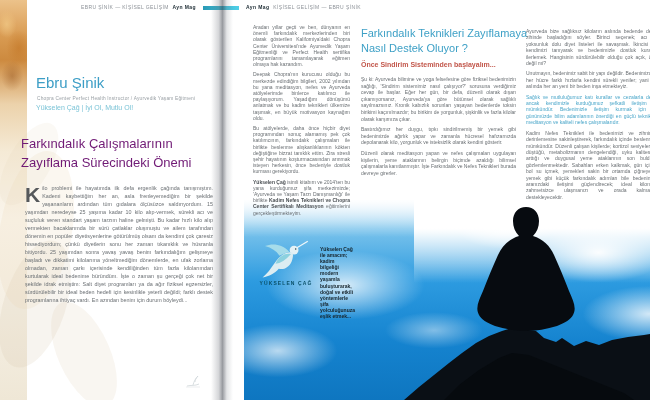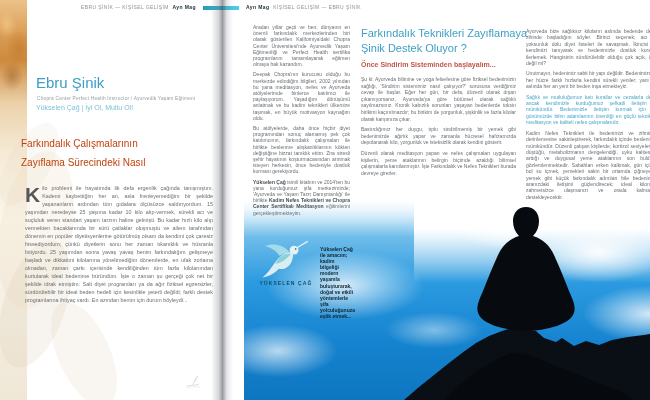--- a/index.html
+++ b/index.html
@@ -25,22 +25,22 @@
   .leaf{position:absolute;border-radius:50%;}
   .leaf1{left:4px;top:238px;width:62px;height:132px;background:rgba(213,196,164,.18);transform:rotate(18deg);}
   .leaf2{left:58px;top:298px;width:52px;height:112px;background:rgba(213,196,164,.15);transform:rotate(-24deg);}
   .leaf3{left:8px;top:118px;width:42px;height:92px;background:rgba(220,205,175,.12);transform:rotate(30deg);}
   .leaf4{left:0px;top:150px;width:72px;height:160px;background:rgba(233,214,180,.20);transform:rotate(10deg);}
 
   .author-name{position:absolute;left:36px;top:74px;font-size:15px;font-weight:400;color:#3d9ec6;}
   .author-title{position:absolute;left:37px;top:96px;font-size:4.8px;color:#9aa0a5;letter-spacing:.2px;}
   .author-tagline{position:absolute;left:36px;top:104px;font-size:7px;color:#7cc4d7;}
 
-  .left-headline{position:absolute;left:21px;top:134px;font-size:10px;line-height:19px;
-                 font-weight:400;color:#c2410c;}
+  .left-headline{position:absolute;left:21px;top:134px;font-size:13px;line-height:19px;
+                 font-weight:400;color:#701a75;}
   .left-body{position:absolute;left:25px;top:184px;width:188px;font-size:5.4px;line-height:8px;
              color:#6a6f73;text-align:justify;}
   .dropcap{float:left;font-size:21px;line-height:19px;padding:1px 2px 0 0;color:#55585b;font-weight:bold;}
   .signature{position:absolute;left:183px;top:374px;width:24px;height:16px;opacity:.55;}
 
   
   .gutter{position:absolute;left:211px;top:0;width:22px;height:400px;z-index:9;
     background:linear-gradient(90deg,rgba(0,0,0,0) 0%,rgba(90,95,105,.26) 35%,
                rgba(50,55,65,.5) 52%,rgba(120,125,135,.2) 72%,rgba(0,0,0,0) 100%);}
 
@@ -109,21 +109,21 @@
     <div class="leaf leaf2"></div>
     <div class="leaf leaf3"></div>
     <div class="leaf leaf4"></div>
 
     <div class="author-name">Ebru Şinik</div>
     <div class="author-title">Chopra Center Perfect Health Instructor / Ayurvedik Yaşam Eğitmeni</div>
     <div class="author-tagline">Yükselen Çağ | İyi Ol, Mutlu Ol!</div>
 
     <div class="left-headline">
       <div>Farkındalık Çalışmalarının</div>
-      <div>Zayıflama Sürecindeki Nasıl</div>
+      <div>Zayıflama Sürecindeki Önemi</div>
     </div>
 
     <div class="left-body">
       <span class="dropcap">K</span><span>ilo problemi ile hayatımda ilk defa ergenlik çağında tanışmıştım. Kademi kaybettiğim her an, asla frenleyemediğim bir şekilde yaşananların ardından tüm gıdalara ölçüsüzce saldırıyordum. 15 yaşımdan neredeyse 25 yaşıma kadar 10 kilo alıp-vermek, sürekli acı ve suçluluk veren standart yaşam tarzım haline gelmişti. Bu kadar hızlı kilo alıp vermekten bacaklarımda bir sürü çatlaklar oluşmuştu ve ailem tarafından dönemin en popüler diyetisyenlerine götürülmüş olsam da kendimi çok çaresiz hissediyordum; çünkü diyetlerin sonu her zaman tıkanıklık ve hüsranla bitiyordu. 25 yaşımdan sonra yavaş yavaş benim farkındalığım gelişmeye başladı ve dikkatimi kilolarıma yöneltmediğim dönemlerde, en ufak zorlama olmadan, zaman çarkı içerisinde kendiliğinden tüm fazla kilolarımdan kurtularak ideal bedenime büründüm. İşte o zaman şu gerçeği çok net bir şekilde idrak etmiştim: Salt diyet programları ya da ağır fiziksel egzersizler, sürdürülebilir bir ideal beden hedefi için kesinlikle yeterli değildi; farklı destek programlarına ihtiyaç vardı. En azından benim için durum böyleydi...</span>
     </div>
 
     <svg class="signature" viewBox="0 0 24 16">
       <path d="M4,12 C8,11 12,12 16,10 M10,11 C11,7 13,4 15,2 M15,2 C13,4 12,6 12,8" stroke="#a9b6bc" stroke-width="0.8" fill="none"></path>
       <path d="M3,13 h14" stroke="#c3ccd0" stroke-width="0.6"></path>
     </svg>
@@ -164,21 +164,21 @@
         <path d="M40,17 C32,8 20,6 10,10 C18,12 24,16 28,22 C32,20 37,18 40,17 Z" fill="#aee0ea" opacity="0.9"></path>
         <path d="M42,20 C34,18 26,24 23,32 C29,31 36,27 42,20 Z" fill="#7ecbdc" opacity="0.85"></path>
       </svg>
       <div class="logo-label">YÜKSELEN ÇAĞ</div>
     </div>
 
     <div class="photo-caption">Yükselen Çağ ile amacım; kadim bilgeliği modern yaşamla buluşturarak, doğal ve etkili yöntemlerle şifa yolculuğunuza eşlik etmek...</div>
 
     <div class="right-headline">
       <div>Farkındalık Teknikleri Zayıflamaya</div>
-      <div>Şinik Destek Oluyor ?</div>
+      <div>Nasıl Destek Oluyor ?</div>
     </div>
     <div class="right-subhead">Önce Sindirim Sisteminden başlayalım...</div>
 
     <div class="col1">
       <p>Şu ki: Ayurveda bilimine ve yoga felsefesine göre fiziksel bedenimizin sağlığı, 'Sindirim sistemimiz nasıl çalışıyor?' sorusuna verdiğimiz cevap ile başlar. Eğer her gün, bir defa, düzenli olarak dışarı çıkamıyorsanız, Ayurveda'ya göre bütünsel olarak sağlıklı sayılmazsınız. Kronik kabızlık sorunları yaşayan bedenlerde toksin birikimi kaçınılmazdır; bu birikim de yorgunluk, şişkinlik ve fazla kilolar olarak karşımıza çıkar.</p>
       <p>Bastırdığımız her duygu, tıpkı sindirilmemiş bir yemek gibi bedenimizde ağırlık yapar ve zamanla hücresel hafızamızda depolanarak kilo, yorgunluk ve isteksizlik olarak kendini gösterir.</p>
       <p>Düzenli olarak meditasyon yapan ve nefes çalışmaları uygulayan kişilerin, yeme ataklarının belirgin biçimde azaldığı bilimsel çalışmalarla kanıtlanmıştır. İşte Farkındalık ve Nefes Teknikleri burada devreye girerler.</p>
     </div>
 
     <div class="col2">

